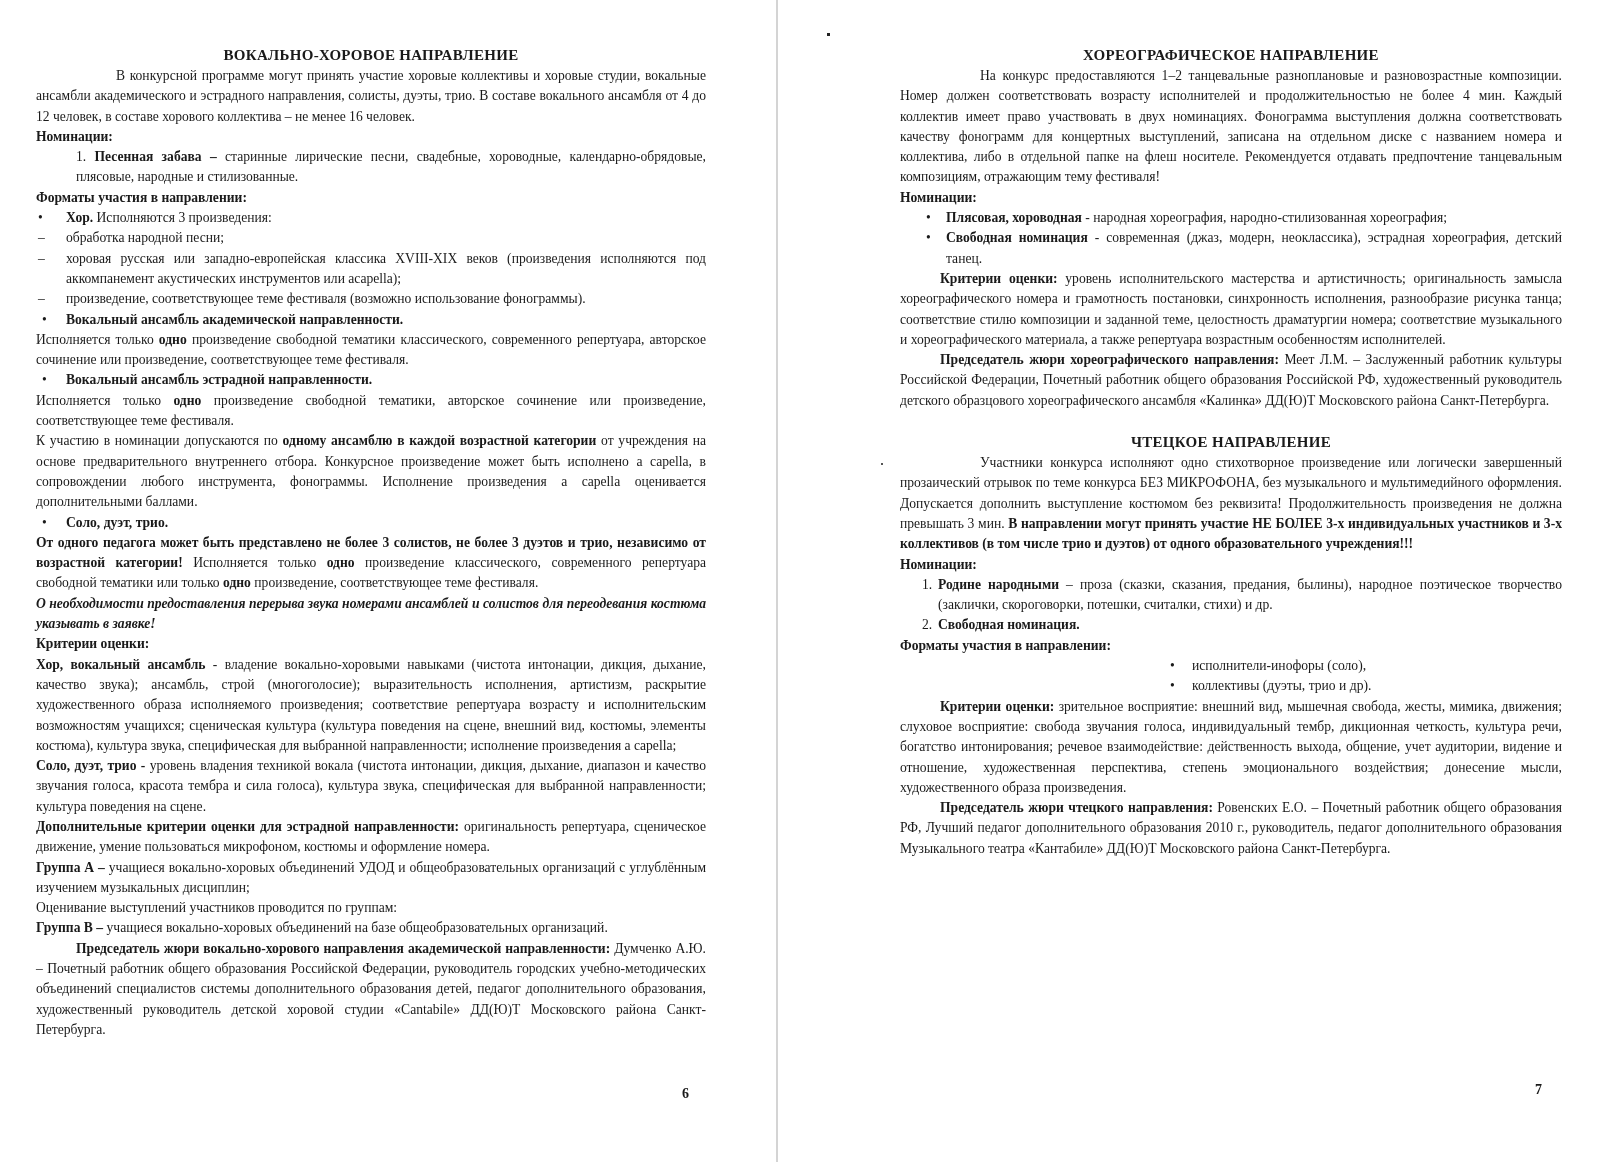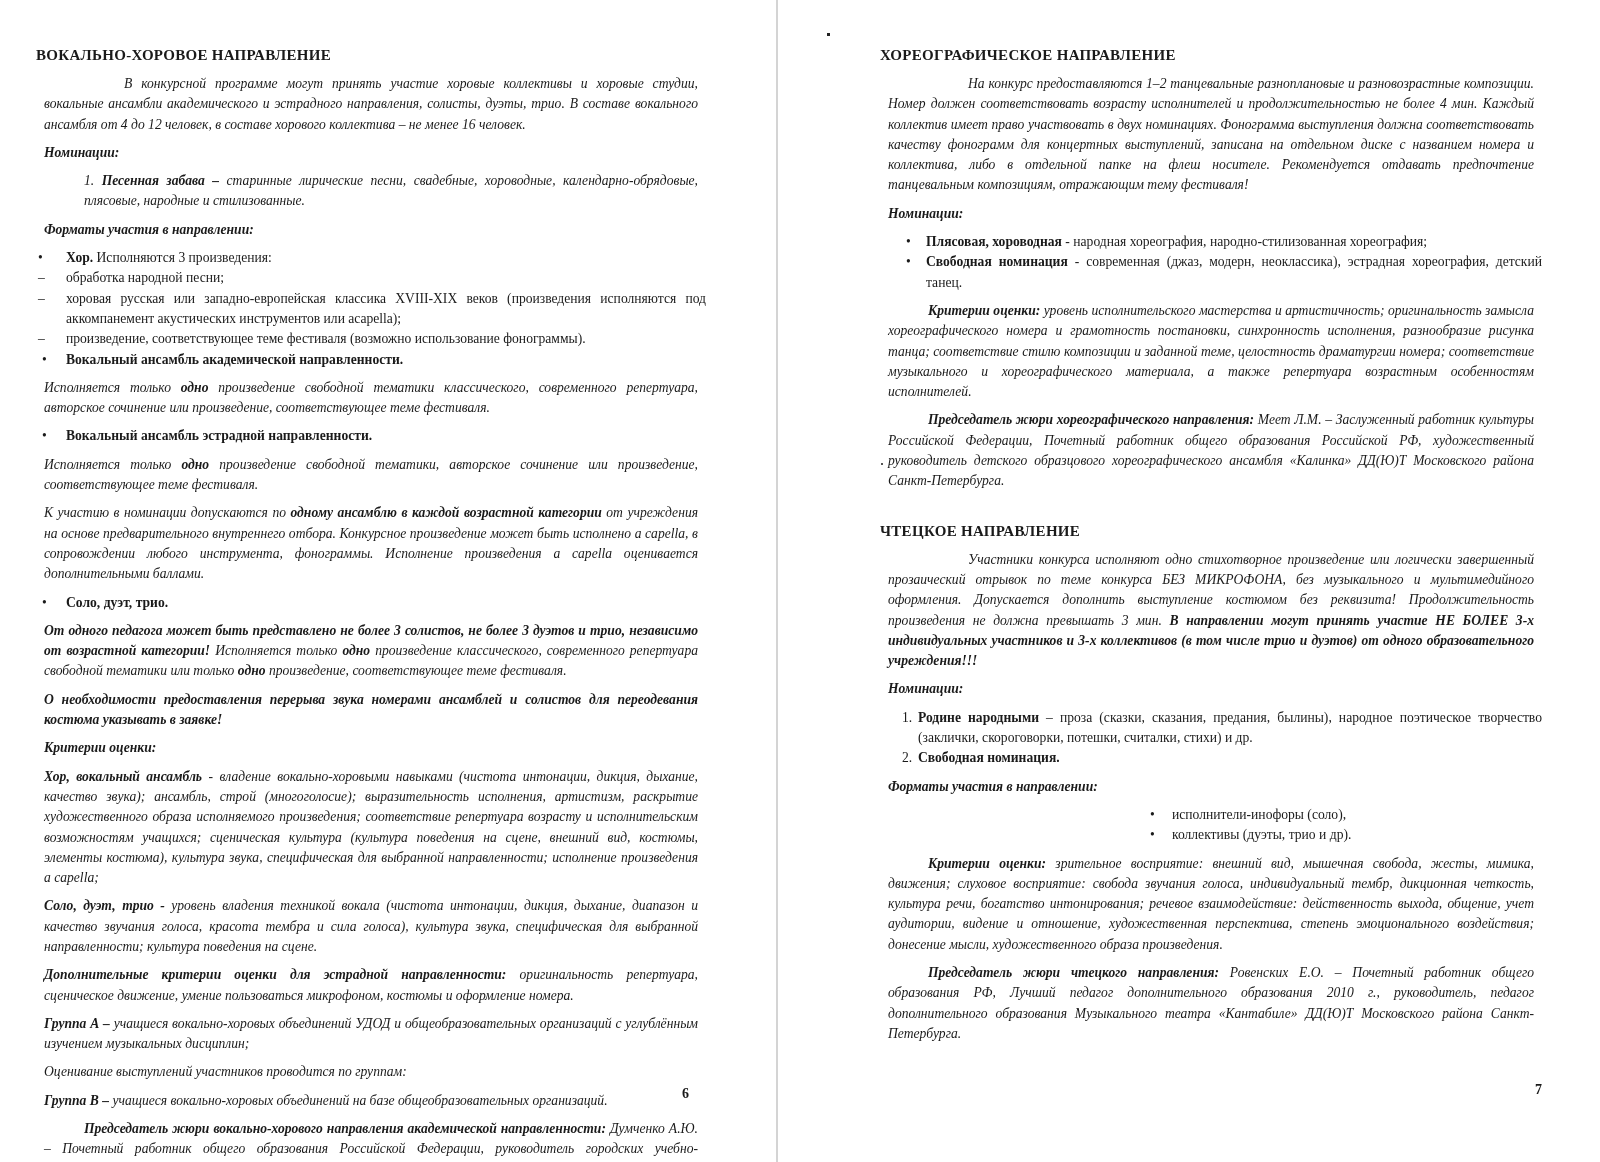--- a/index.html
+++ b/index.html
@@ -6,24 +6,24 @@
   body {
     width: 1600px; height: 1162px; background: #ffffff; position: relative; overflow: hidden;
     font-family: "Liberation Serif", "DejaVu Serif", serif; color: #1a1a1a;
   }
   .spread { position: absolute; inset: 0; }
   .gutter { position: absolute; left: 776px; top: 0; width: 2px; height: 1162px; background: #d4d4d4; }
   .speck { position: absolute; left: 827px; top: 33px; width: 3px; height: 3px; background: #222; }
   .speck2 { position: absolute; left: 881px; top: 463px; width: 2px; height: 2px; background: #555; }
   .page { position: absolute; top: 44px; font-size: 13.6px; line-height: 20.3px; text-align: justify; }
   .page.left { left: 36px; width: 670px; }
-  .page.right { left: 880px; width: 662px; }
-  .page p { margin: 8px; font-style: italic; }
+  .page.right { left: 900px; width: 662px; }
+  .page p { margin: 0; }
   h2 {
-    margin: 0 0 0 0; font-size: 15px; font-weight: bold; text-align: left; letter-spacing: 0.3px;
+    margin: 0 0 0 0; font-size: 15px; font-weight: bold; text-align: center; letter-spacing: 0.3px;
     line-height: 22px;
   }
   .indent-big { text-indent: 80px; }
   .indent { text-indent: 40px; }
   .b { font-weight: bold; }
   .bi { font-weight: bold; font-style: italic; }
   .numlist { margin: 0; padding: 0 0 0 38px; }
   .numlist li { list-style: none; position: relative; }
   .numlist li .num { position: absolute; left: -16px; }
   .bullet-row { position: relative; padding-left: 30px; }

